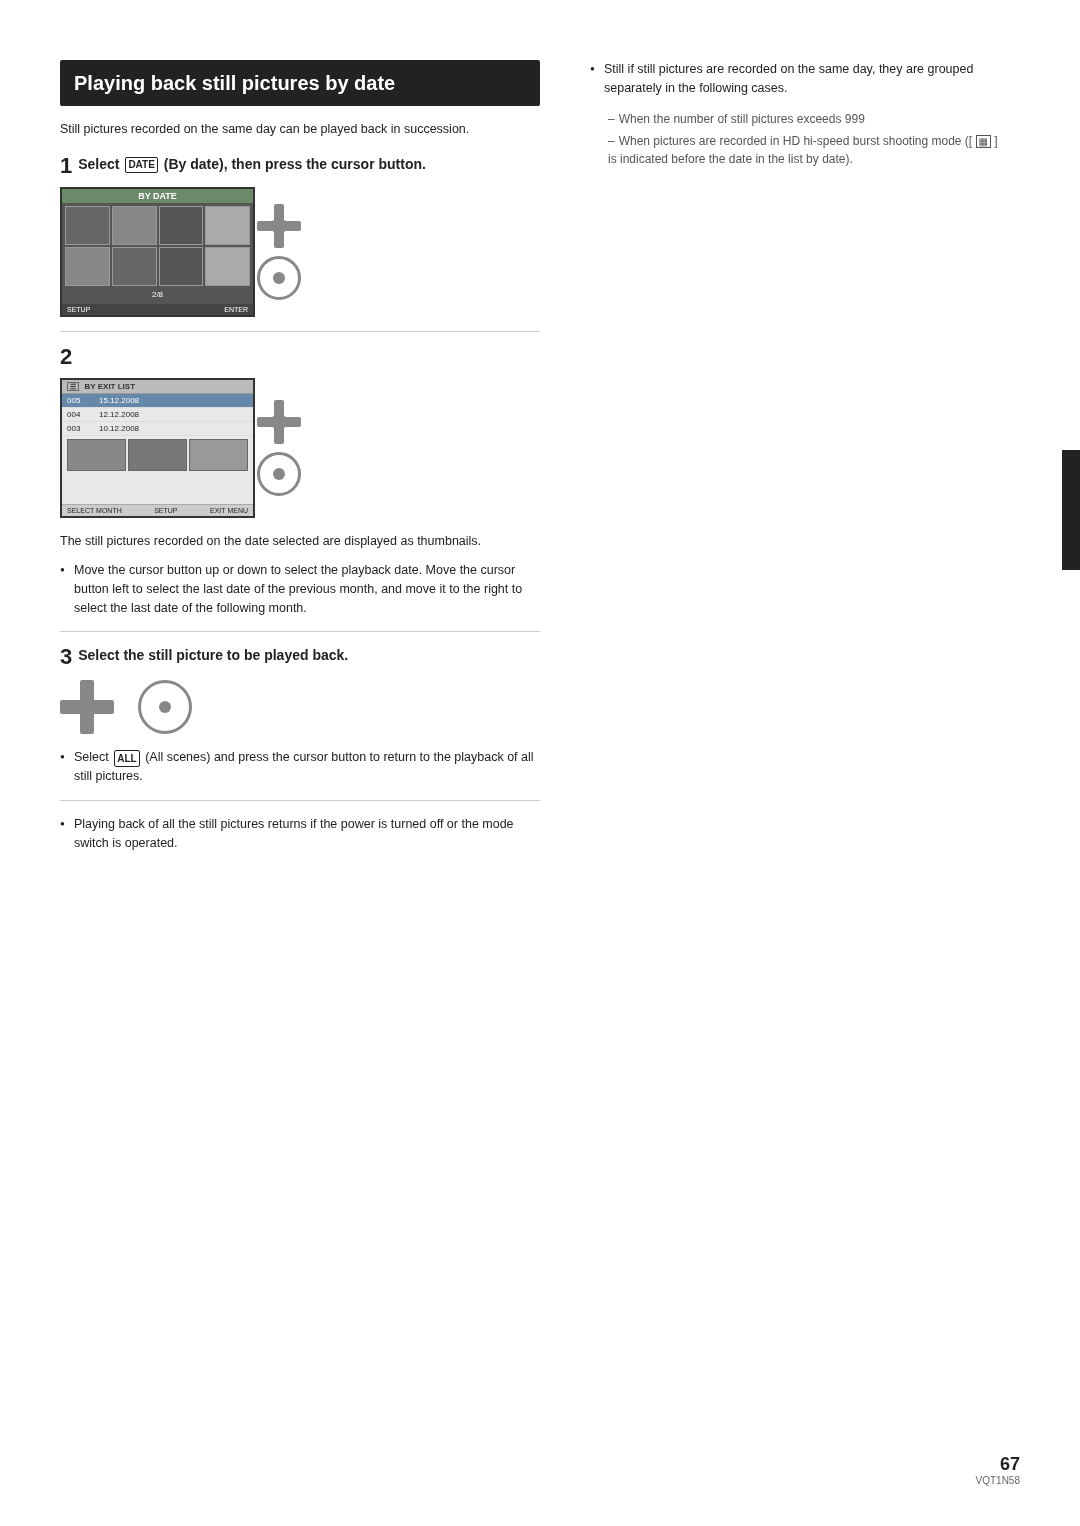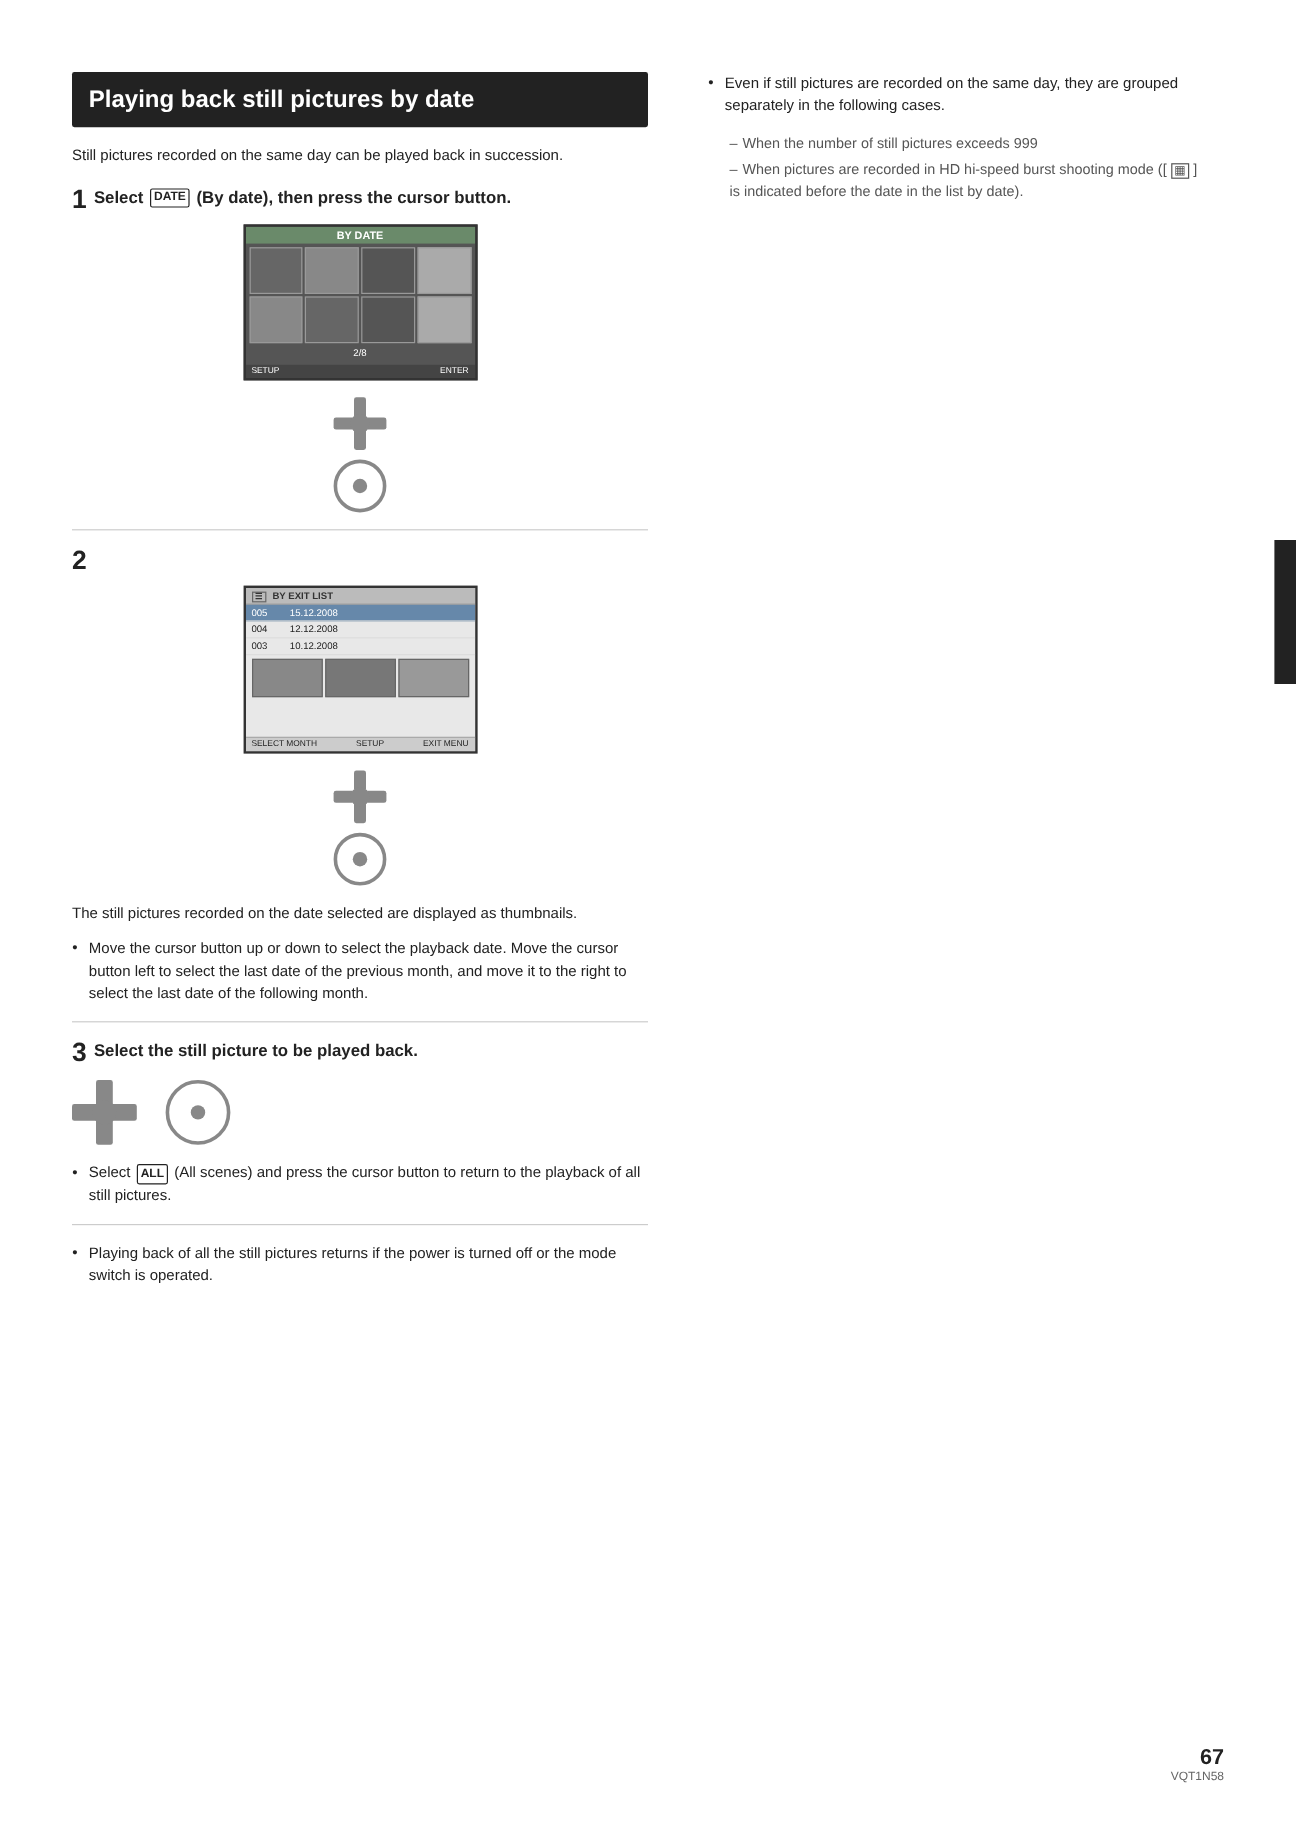--- a/index.html
+++ b/index.html
@@ -85,23 +85,23 @@
       font-size: 10px;
       font-weight: bold;
       padding: 0px 2px;
       border-radius: 2px;
       vertical-align: middle;
       margin: 0 2px;
     }
 
     .screen-area {
       display: flex;
-      flex-direction: column;
+      flex-direction: row;
       align-items: center;
-      gap: 14px;
+      gap: 2px;
       margin-bottom: 14px;
     }
 
     .screen-mock {
       background: #555;
       border: 2px solid #333;
       width: 195px;
       height: 130px;
       flex-shrink: 0;
       position: relative;
@@ -488,21 +488,21 @@
 
     <ul class="bullet-list">
       <li>Playing back of all the still pictures returns if the power is turned off or the mode switch is operated.</li>
     </ul>
 
   </div>
 
   <div class="right-column">
 
     <ul class="bullet-list">
-      <li>Even if still pictures are recorded on the same day, they are grouped separately in the following cases.</li>
+      <li>Still if still pictures are recorded on the same day, they are grouped separately in the following cases.</li>
     </ul>
 
     <div class="dash-item">When the number of still pictures exceeds 999</div>
     <div class="dash-item">When pictures are recorded in HD hi-speed burst shooting mode ([ <span style="border:1px solid #555;font-size:10px;padding:0 2px;">▦</span> ] is indicated before the date in the list by date).</div>
 
   </div>
 
 </div>
 
 <div class="right-sidebar-bar"></div>

